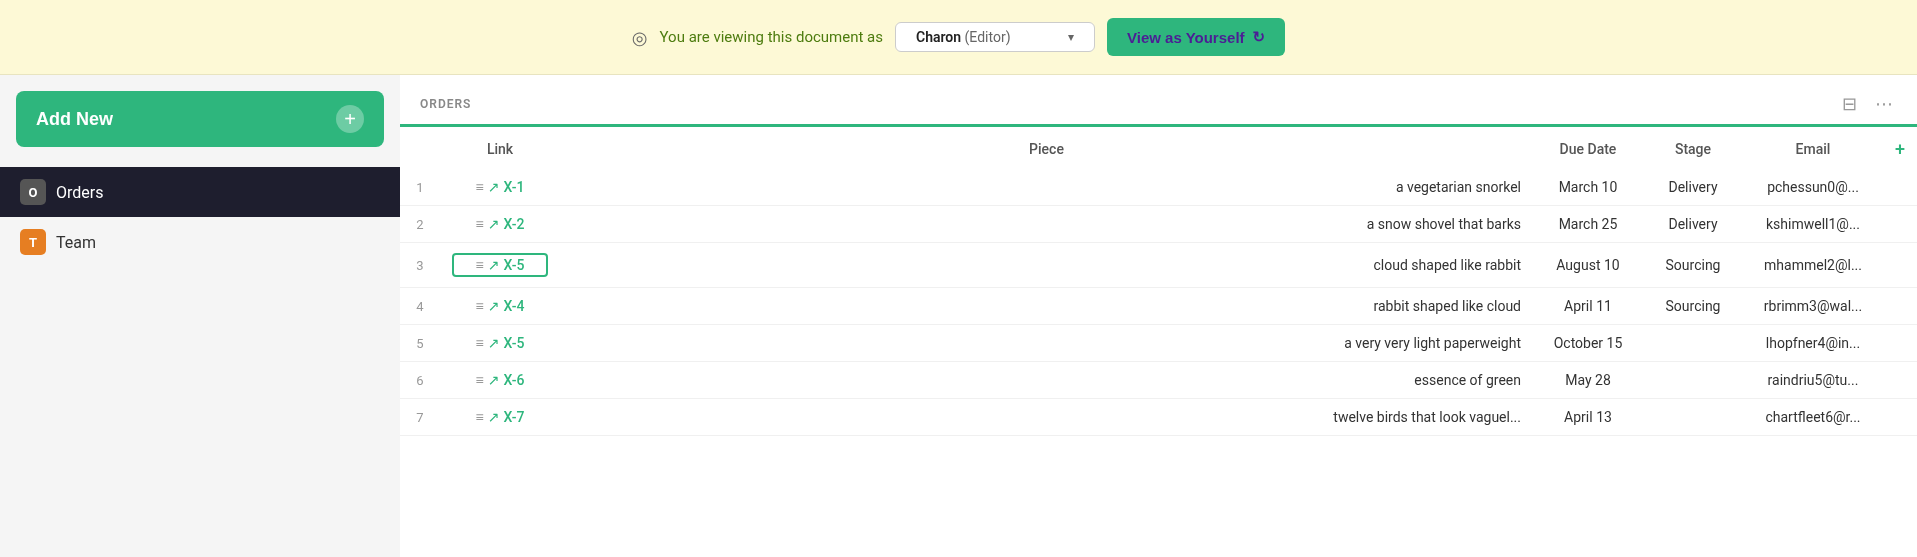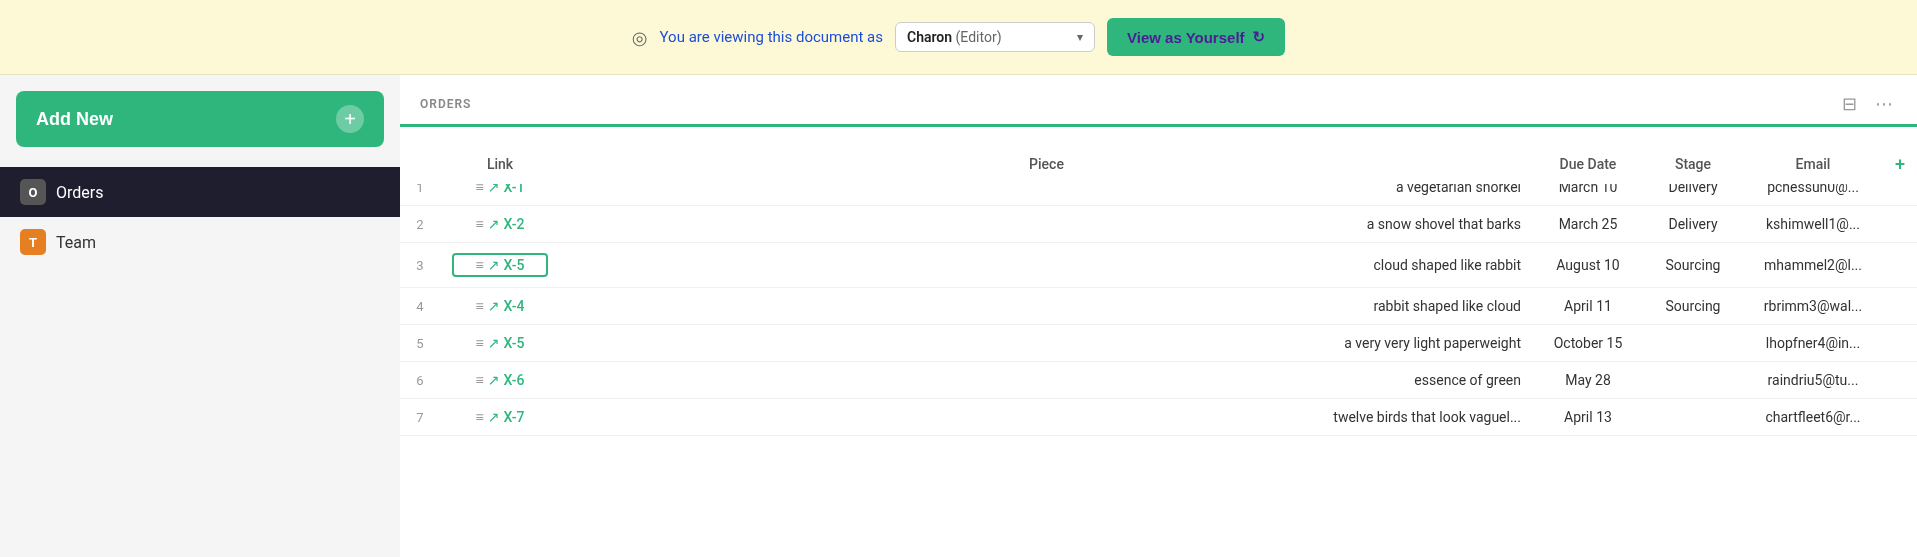--- a/index.html
+++ b/index.html
@@ -11,27 +11,27 @@
       display: flex;
       align-items: center;
       justify-content: center;
       gap: 12px;
       padding: 0 24px;
       height: 75px;
       flex-shrink: 0;
       border-bottom: 1px solid #e8e4c0;
     }
     .banner-eye-icon { color: #666; font-size: 18px; }
-    .banner-text { font-size: 15px; color: #1d4ed8; }
+    .banner-text { font-size: 15px; color: #4d7c0f; }
     .viewer-dropdown {
       display: flex;
       align-items: center;
       border: 1px solid #ccc;
       border-radius: 6px;
-      padding: 6px 11px;
+      padding: 6px 20px;
       background: #fff;
       gap: 8px;
       cursor: pointer;
       font-size: 14px;
       min-width: 200px;
       justify-content: space-between;
     }
     .viewer-name { font-weight: 600; color: #222; }
     .viewer-role { color: #666; font-weight: normal; }
     .viewer-chevron { color: #666; font-size: 12px; }
@@ -170,21 +170,21 @@
     }
     thead th {
       background: #fff;
       color: #555;
       font-weight: 500;
       padding: 10px 12px;
       border-bottom: 1px solid #e0e0e0;
       text-align: center;
       white-space: nowrap;
       position: sticky;
-      top: 16px;
+      top: 1px;
       z-index: 2;
     }
     thead th:first-child { width: 40px; }
     thead th.col-link { width: 120px; }
     thead th.col-piece { min-width: 220px; }
     thead th.col-due { width: 110px; }
     thead th.col-stage { width: 100px; }
     thead th.col-email { width: 140px; }
     thead th.col-add { width: 30px; color: #2eb67d; font-size: 18px; }
 

